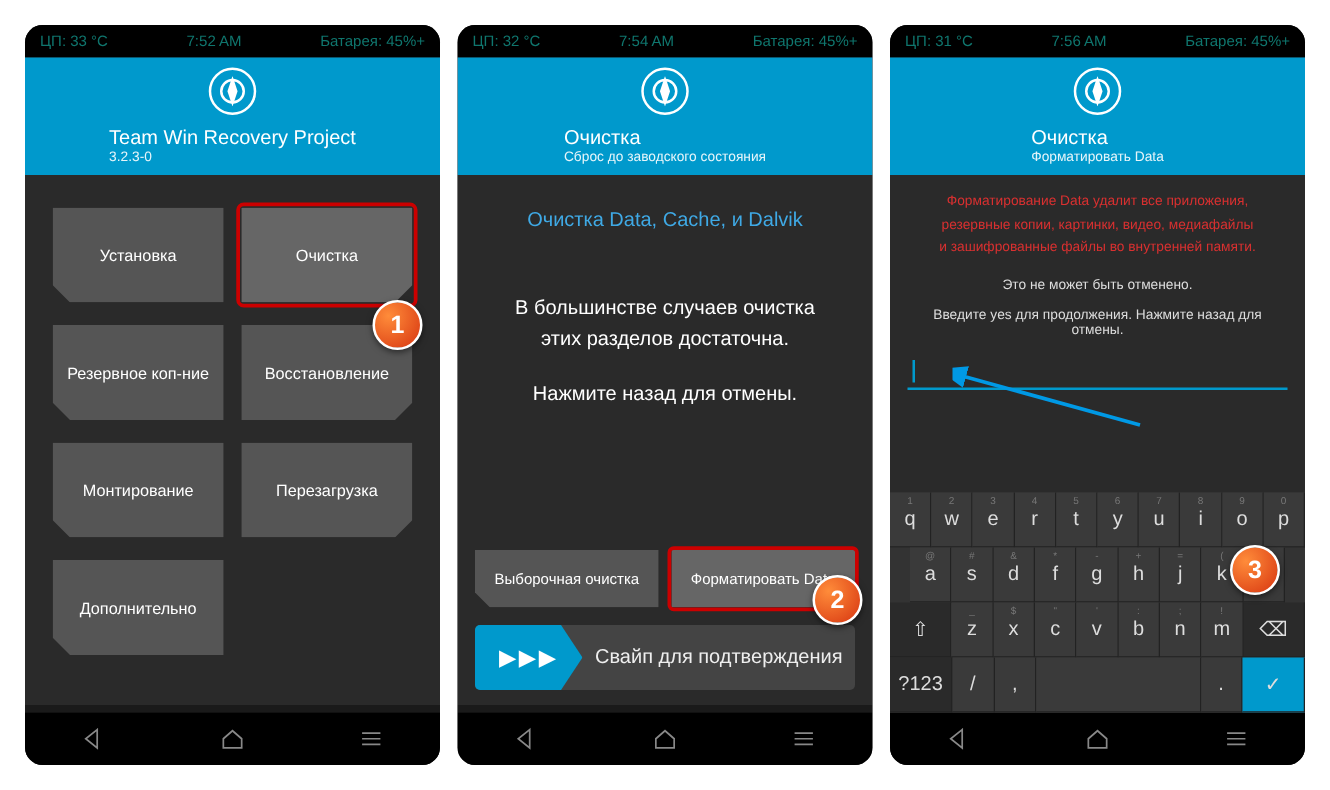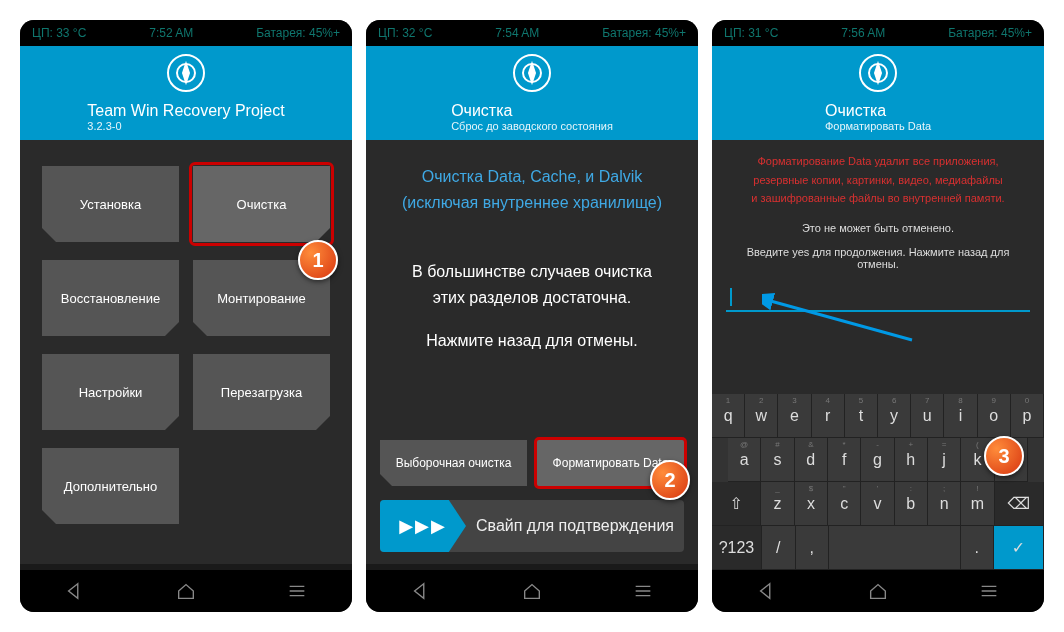--- a/index.html
+++ b/index.html
@@ -76,23 +76,23 @@
       <div class="header-sub">3.2.3-0</div>
     </div>
   </div>
   <div class="content">
     <div class="grid">
       <div class="tile">Установка</div>
       <div class="tile-hl-wrap">
         <div class="tile-hl-border"></div>
         <div class="tile alt" style="background:#666;">Очистка</div>
       </div>
+      <div class="tile">Резервное коп-ние</div>
       <div class="tile alt">Восстановление</div>
       <div class="tile">Монтирование</div>
-      <div class="tile alt">Настройки</div>
       <div class="tile alt">Перезагрузка</div>
       <div class="tile">Дополнительно</div>
     </div>
     <div class="badge" style="top:100px; right:14px;">1</div>
   </div>
   <div class="footer-shadow"></div>
   <div class="nav-bar">
     <svg class="nav-btn" viewBox="0 0 24 24">
         <path d="M15 4 L5 12 L15 20 Z" fill="none" stroke="#888" stroke-width="1.5"></path>
       </svg>
@@ -119,21 +119,20 @@
         </svg>
     </div>
     <div class="header-text">
       <div class="header-title">Очистка</div>
       <div class="header-sub">Сброс до заводского состояния</div>
     </div>
   </div>
   <div class="content" style="display:flex; flex-direction:column;">
     <div style="height:24px;"></div>
     <div class="info-txt info-blue">Очистка Data, Cache, и Dalvik</div>
-    <div class="info-txt info-blue">(исключая внутреннее хранилище)</div>
     <div style="height:44px;"></div>
     <div class="info-txt">В большинстве случаев очистка</div>
     <div class="info-txt">этих разделов достаточна.</div>
     <div style="height:18px;"></div>
     <div class="info-txt">Нажмите назад для отмены.</div>
     <div style="flex:1;"></div>
     <div class="btn-row" style="position:relative;">
       <div class="btn-sm">Выборочная очистка</div>
       <div style="flex:1; position:relative;">
         <div class="btn-hl-border"></div>

